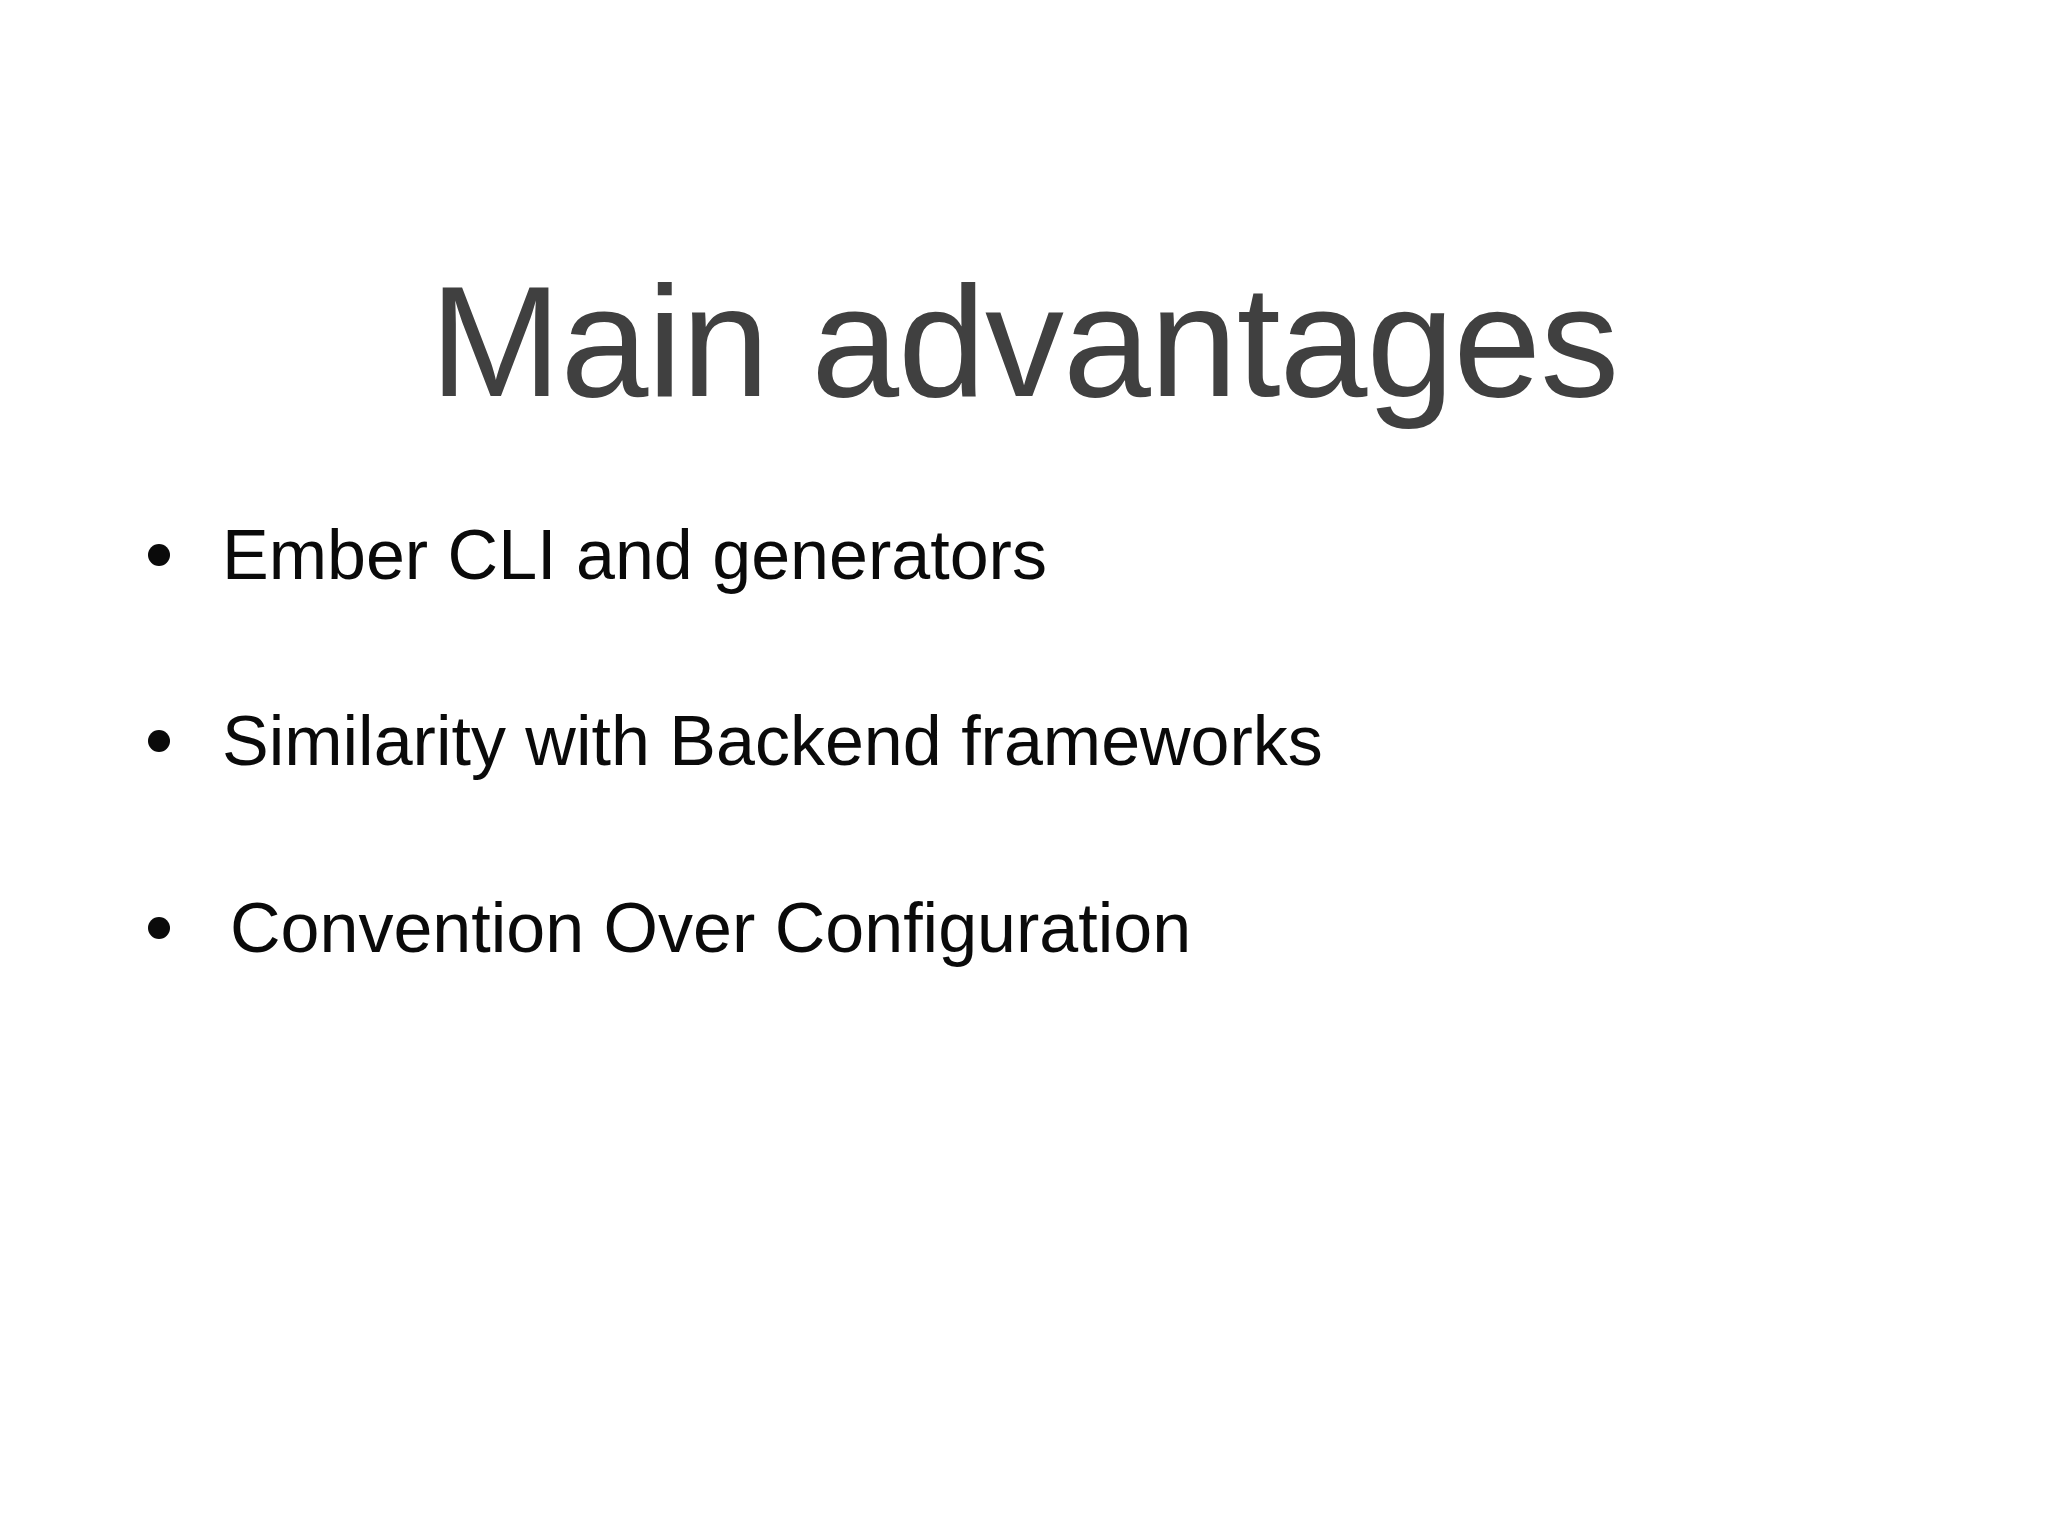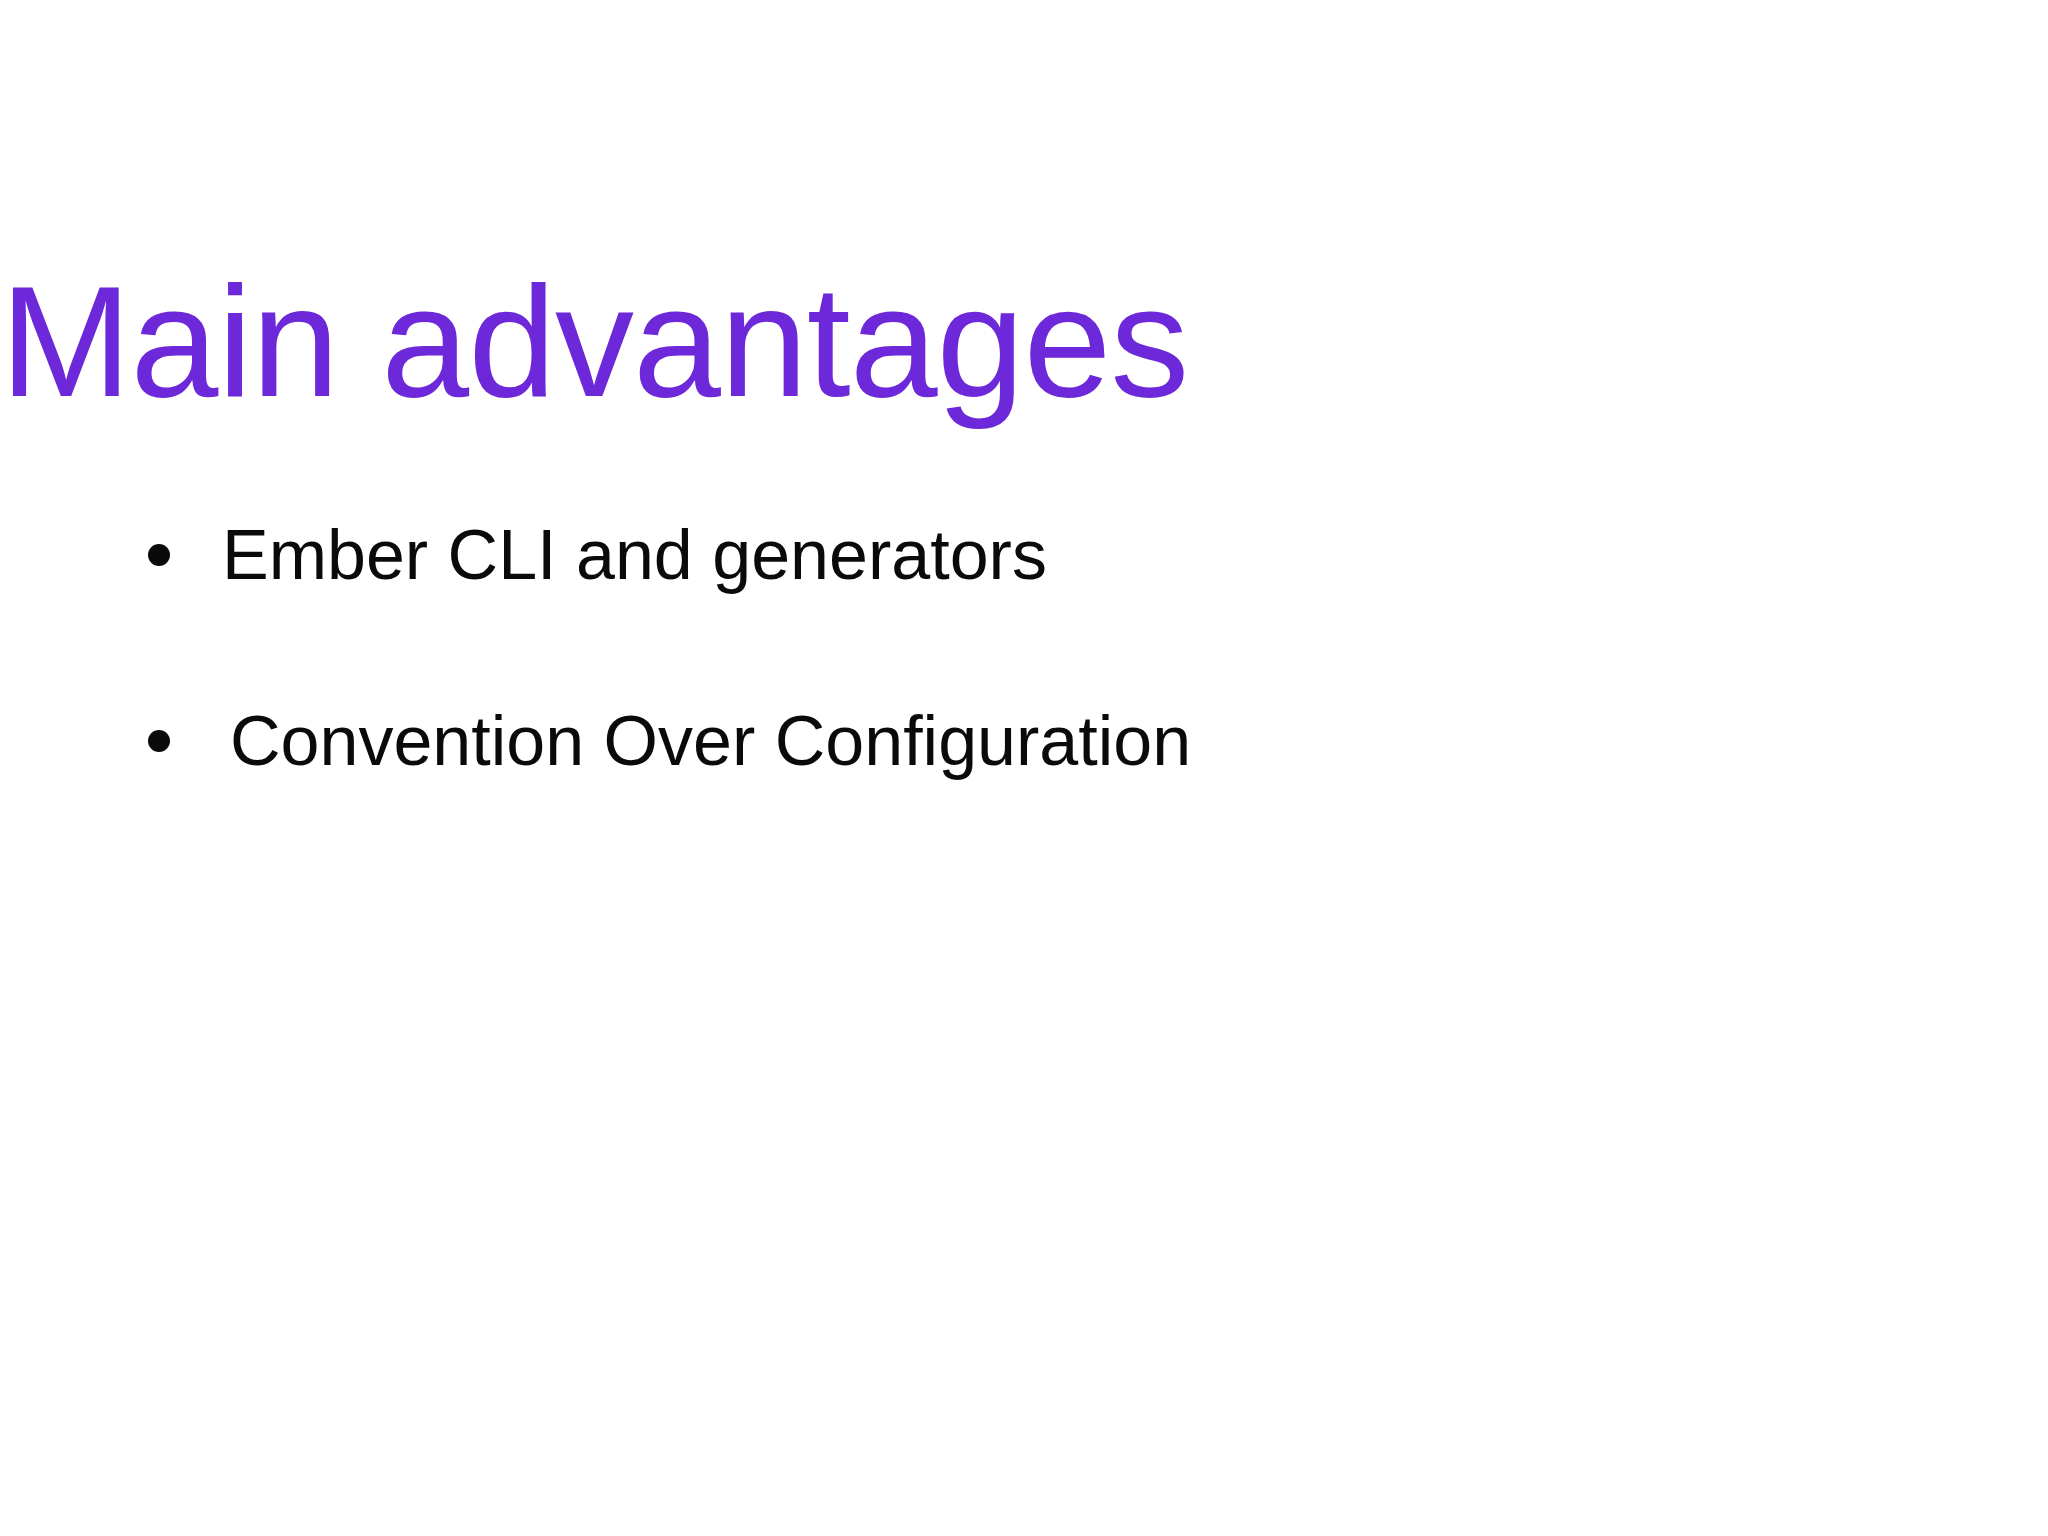--- a/index.html
+++ b/index.html
@@ -22,26 +22,27 @@
     background: #ffffff;
     box-sizing: border-box;
   }
 
   
   .slide-title {
     position: absolute;
     top: 150px;
     left: 0;
     width: 2048px;
+    text-align: center;
     font-family: "Liberation Sans", sans-serif;
     font-size: 158px;
     font-weight: 300;
     letter-spacing: -1px;
     line-height: 1.08;
-    color: #6d28d9;
+    color: #404040;
     white-space: nowrap;
   }
 
   
   .bullet-list {
     position: absolute;
     top: 516px;
     left: 148px;
     width: 1700px;
     list-style: none;
@@ -89,20 +90,24 @@
 
   <h1 class="slide-title">Main advantages</h1>
 
   <ul class="bullet-list">
 
     <li class="bullet-item">
       <span class="bullet-marker"></span>
       <span class="bullet-text">Ember CLI and generators</span>
     </li>
 
+    <li class="bullet-item">
+      <span class="bullet-marker"></span>
+      <span class="bullet-text">Similarity with Backend frameworks</span>
+    </li>
 
     <li class="bullet-item">
       <span class="bullet-marker"></span>
       <span class="bullet-text">Convention Over Configuration</span>
     </li>
 
   </ul>
 
 </div>
 

